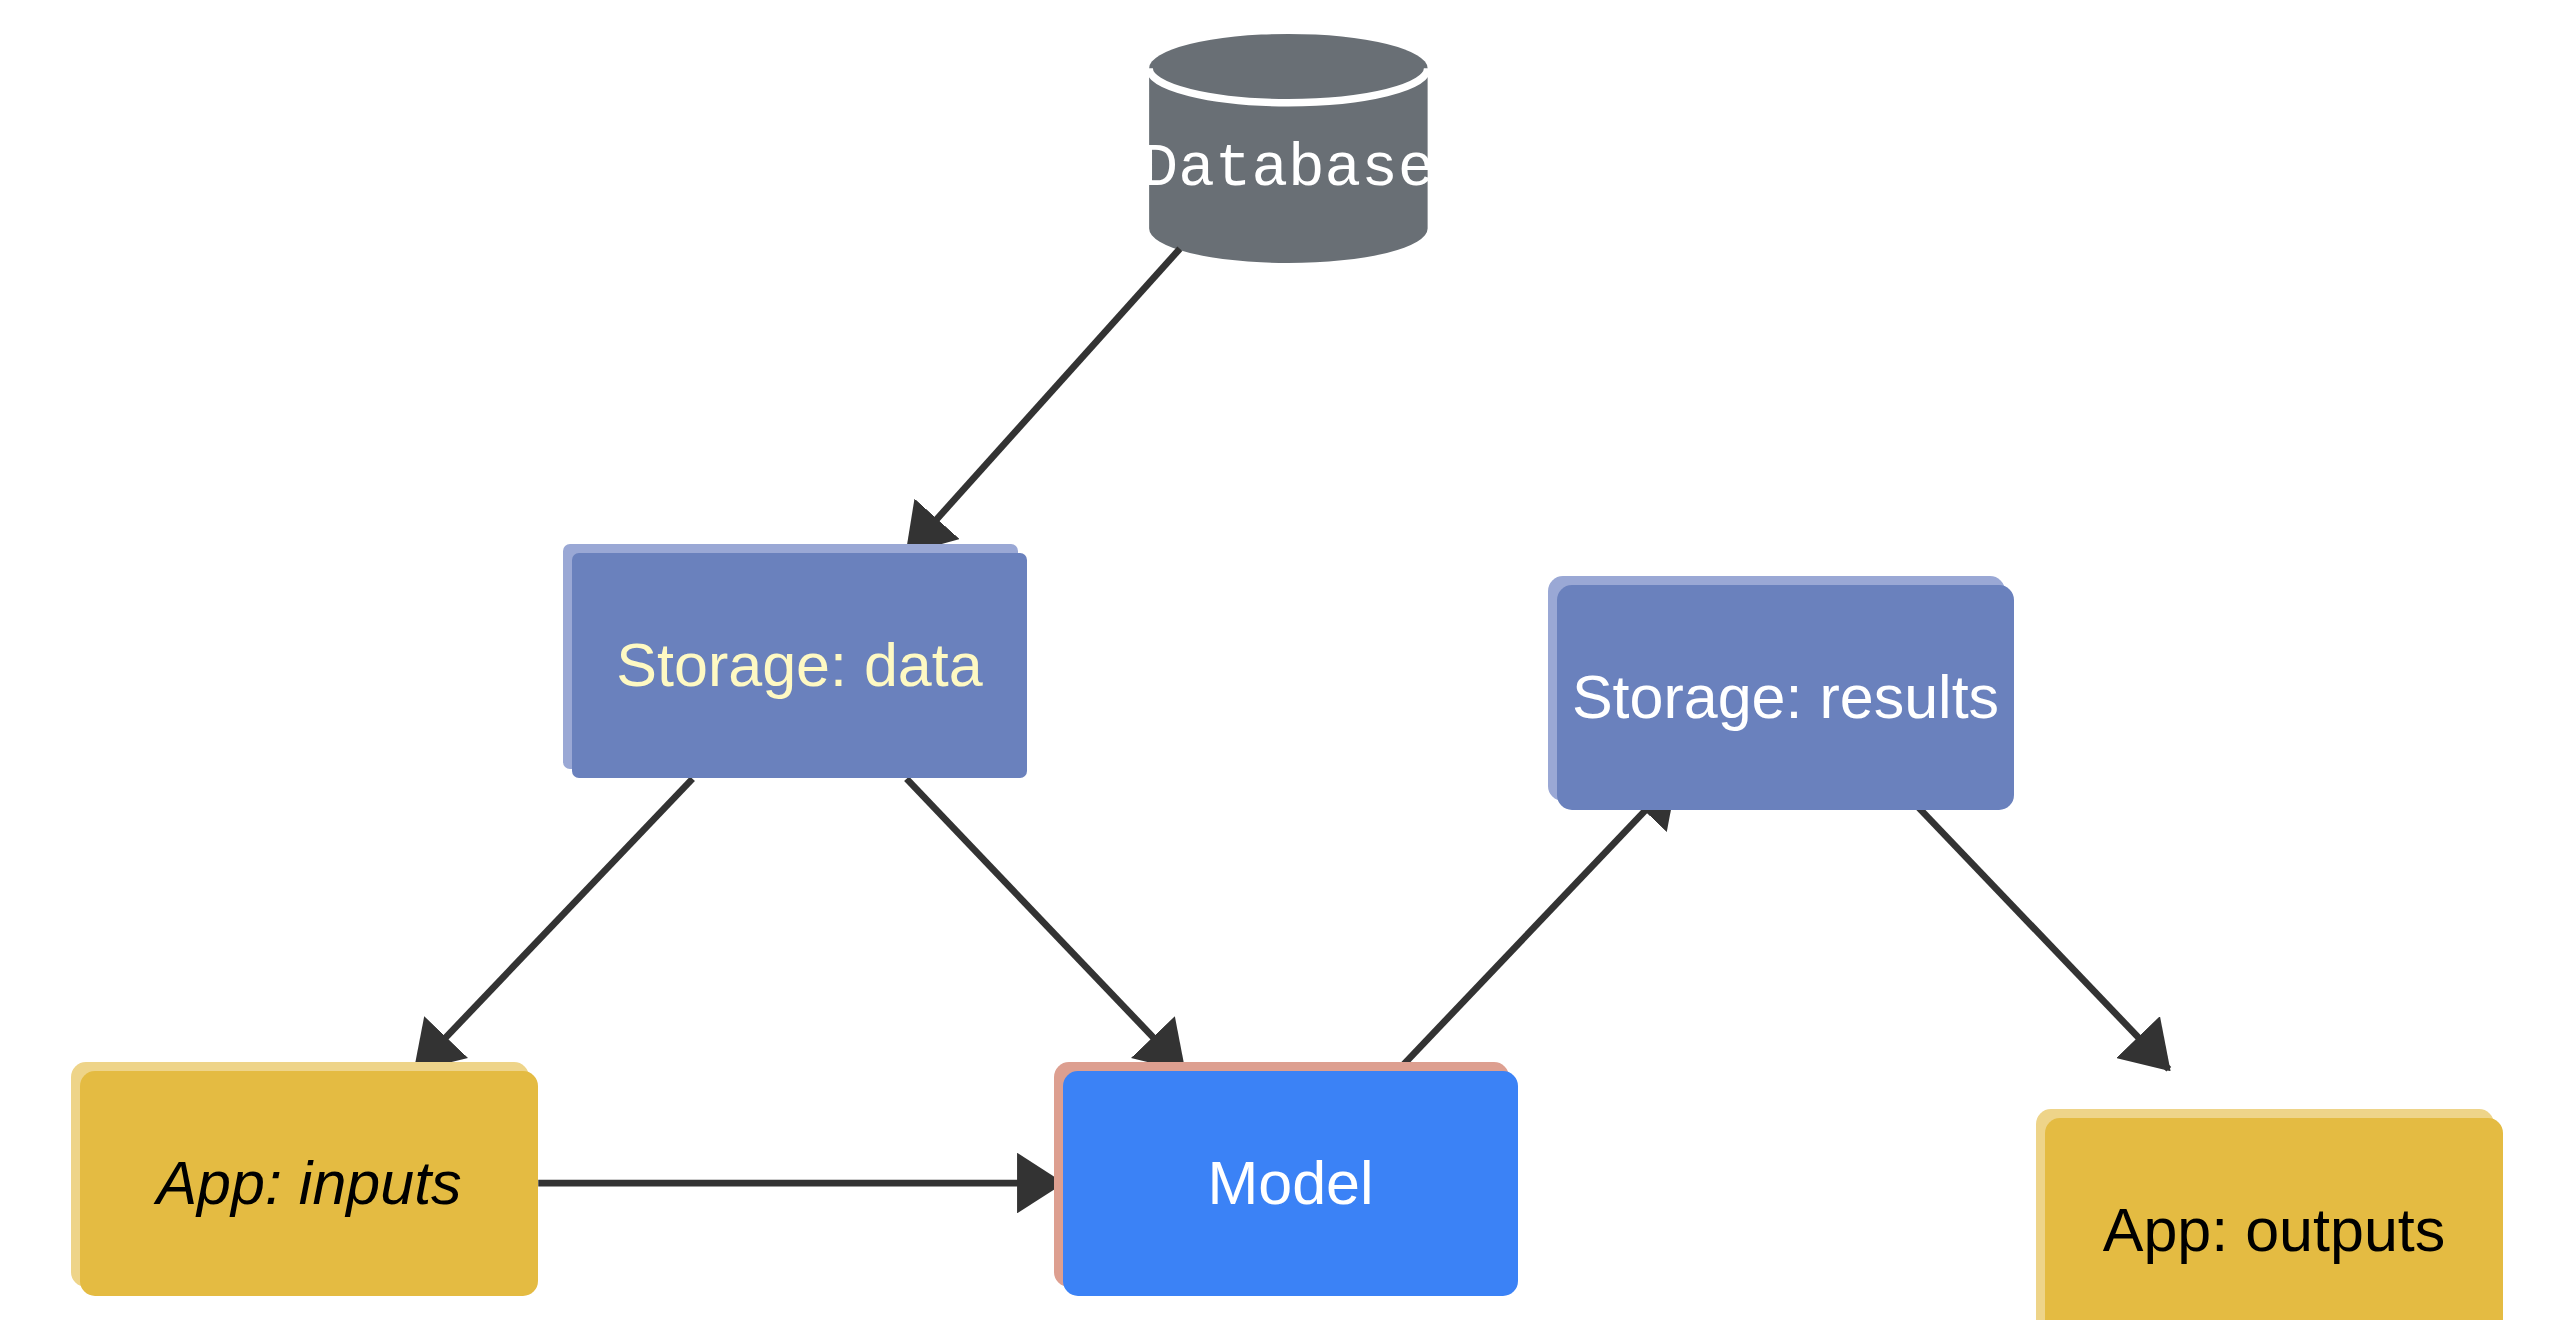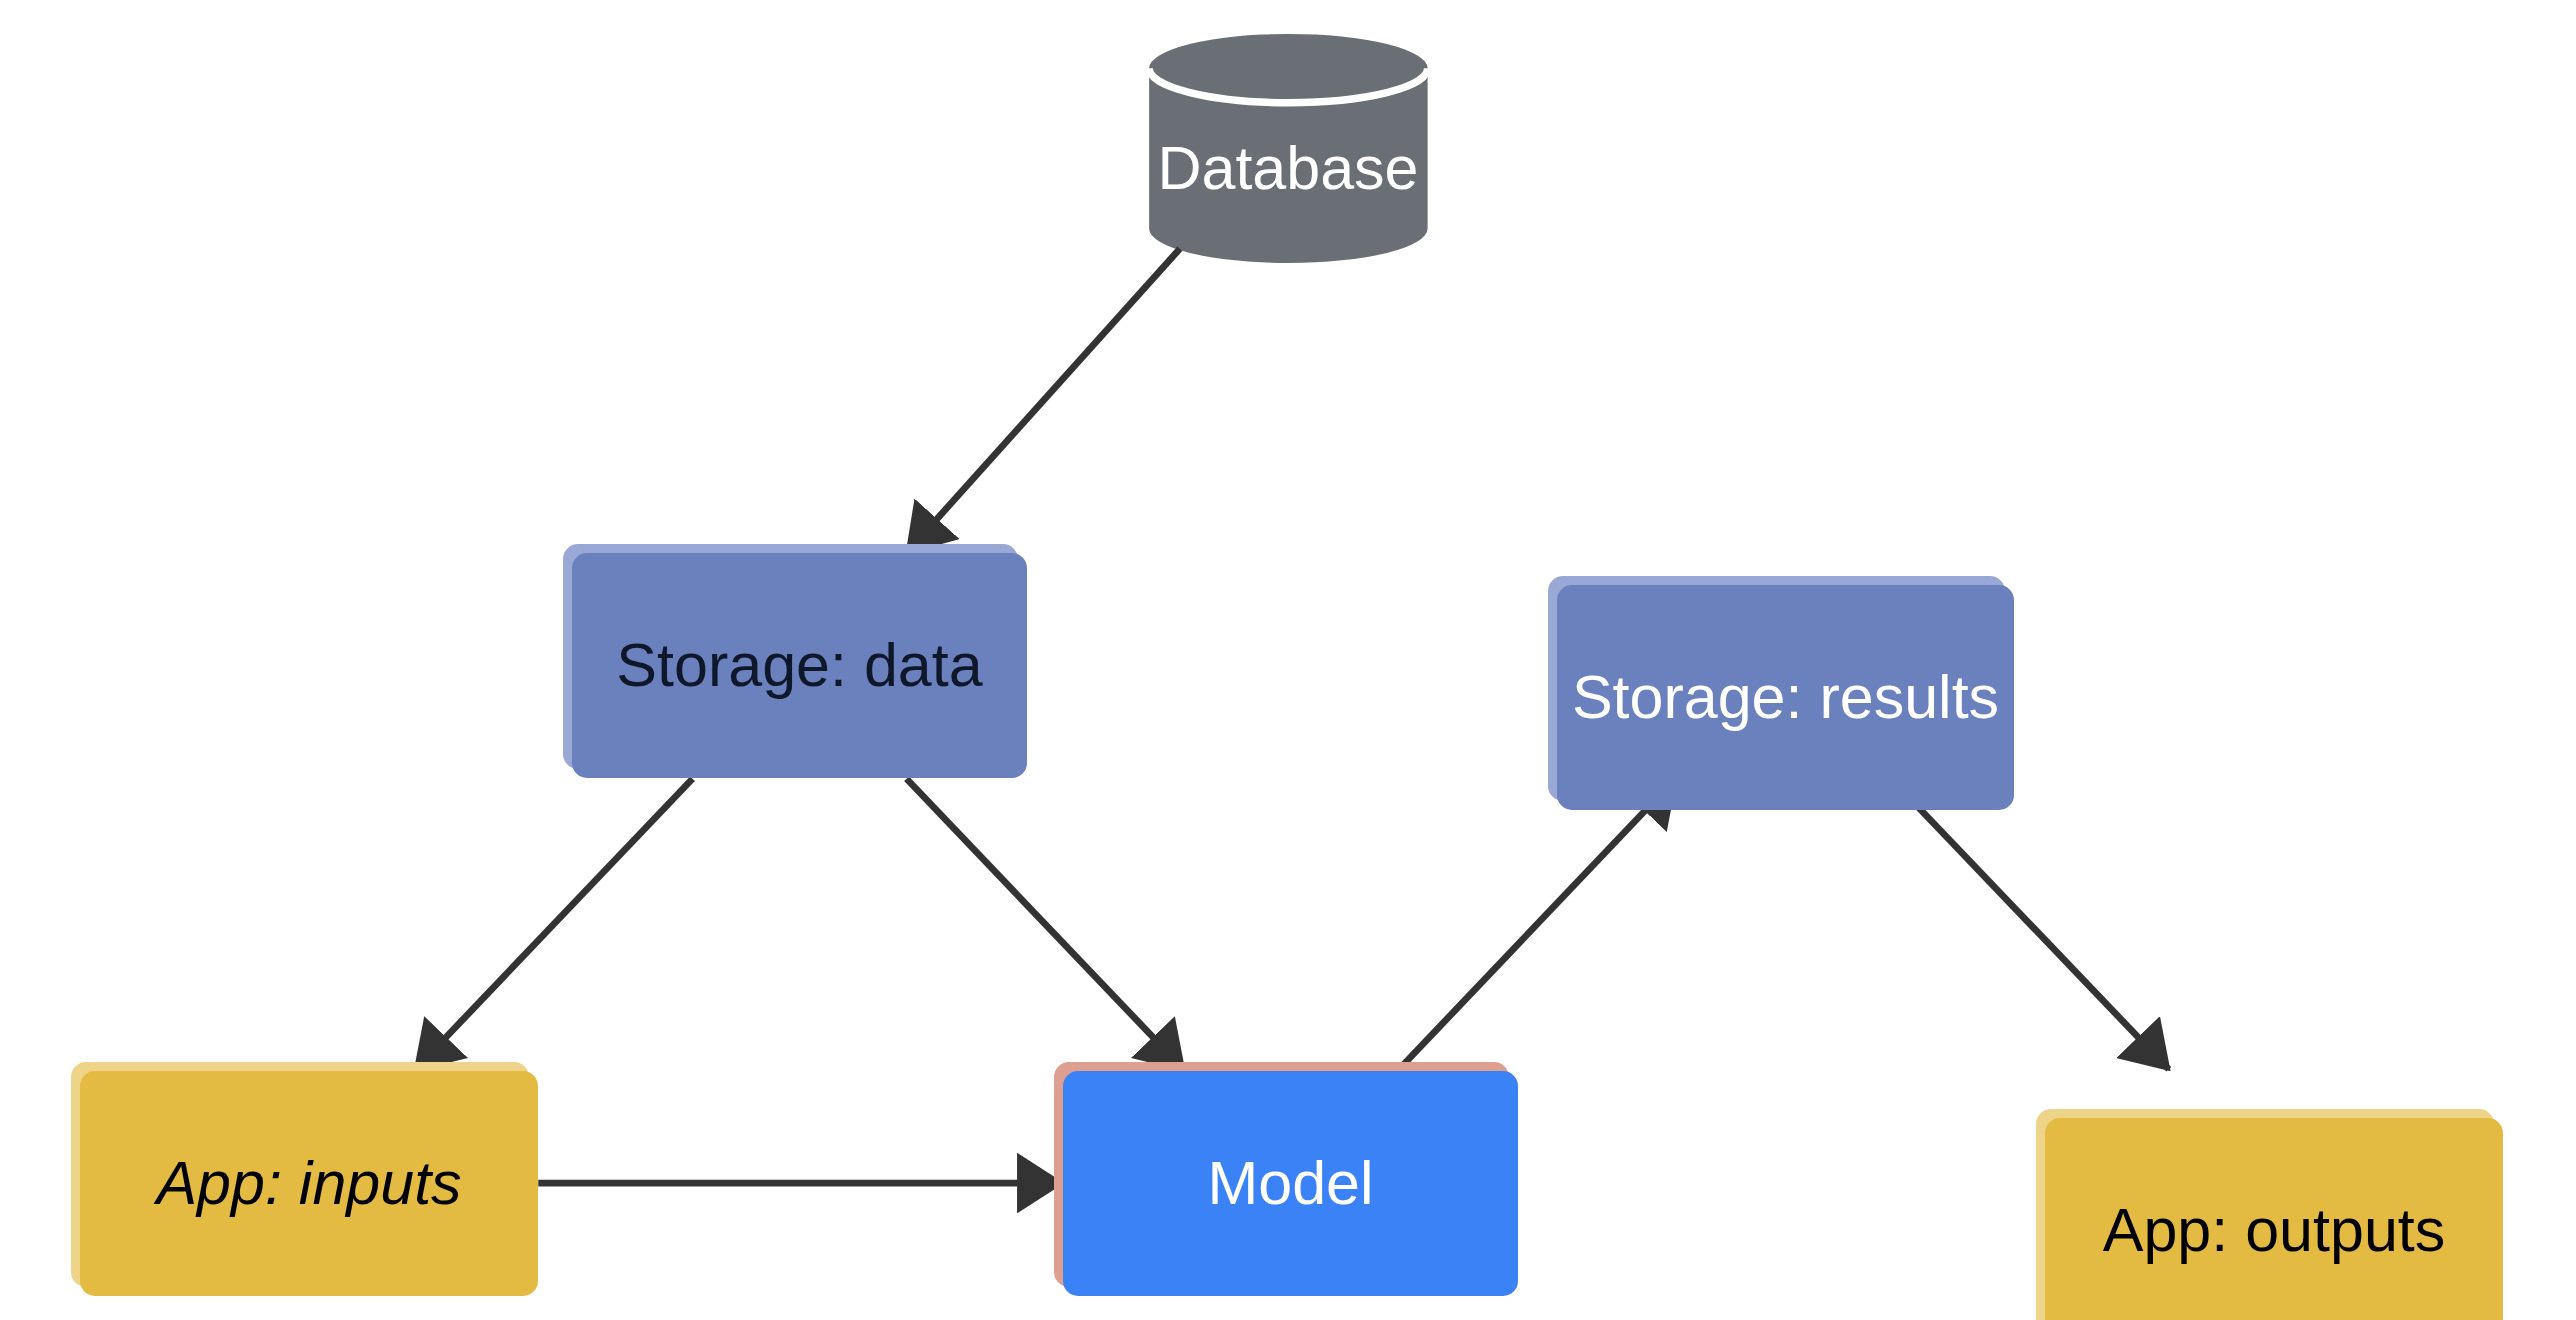--- a/index.html
+++ b/index.html
@@ -37,20 +37,21 @@
     white-space: nowrap;
   }
   .node-label { display: block; }
   .db-label {
     position: absolute;
     display: flex;
     align-items: center;
     justify-content: center;
     font-size: 61px;
     white-space: nowrap;
+    font-family: Liberation Mono, monospace;
   }
   
   #node-storage-data    { left: 572px;  top: 553px;  width: 455px; height: 225px; }
   #node-storage-results { left: 1557px; top: 553px;  width: 457px; height: 225px; }
   #node-app-inputs      { left: 80px;  top: 1071px; width: 458px; height: 225px; }
   #node-model           { left: 1063px; top: 1071px; width: 455px; height: 225px; }
   #node-app-outputs     { left: 2045px; top: 1118px; width: 458px; height: 225px; }
   #node-database-label  { left: 1149px; top: 112px;  width: 278px; height: 112px; }
 </style>
 </head>
@@ -76,21 +77,21 @@
     <line x1="1211" y1="1040" x2="1581" y2="1428" marker-end="url(#arrow)" stroke="#333333"></line>
     <line x1="719" y1="1580" x2="1418" y2="1580" marker-end="url(#arrow)" stroke="#333333"></line>
     <line x1="1866" y1="1431" x2="2238" y2="1040" marker-end="url(#arrow)" stroke="#333333"></line>
     <line x1="2527" y1="1041" x2="2897" y2="1428" marker-end="url(#arrow)" stroke="#333333"></line>
   </svg>
 
   <div class="db-label" id="node-database-label" style="color: rgb(255, 255, 255);">
     <span class="node-label">Database</span>
   </div>
 
-  <div class="node" id="node-storage-data" style="background: rgb(106, 129, 189); color: #0f172a; box-shadow: rgb(154, 168, 213) -9px -9px 0px 0px;">
+  <div class="node" id="node-storage-data" style="background: rgb(106, 129, 189); color: #fef9c3; box-shadow: rgb(154, 168, 213) -9px -9px 0px 0px; border-radius: 7px;">
     <span class="node-label">Storage: data</span>
   </div>
 
   <div class="node" id="node-storage-results" style="background: rgb(106, 129, 189); color: rgb(255, 255, 255); box-shadow: rgb(154, 168, 213) -9px -9px 0px 0px; margin-top: 32px;">
     <span class="node-label">Storage: results</span>
   </div>
 
   <div class="node" id="node-app-inputs" style="background: rgb(228, 187, 66); color: rgb(0, 0, 0); box-shadow: rgb(238, 212, 137) -9px -9px 0px 0px; font-style: italic;">
     <span class="node-label">App: inputs</span>
   </div>

